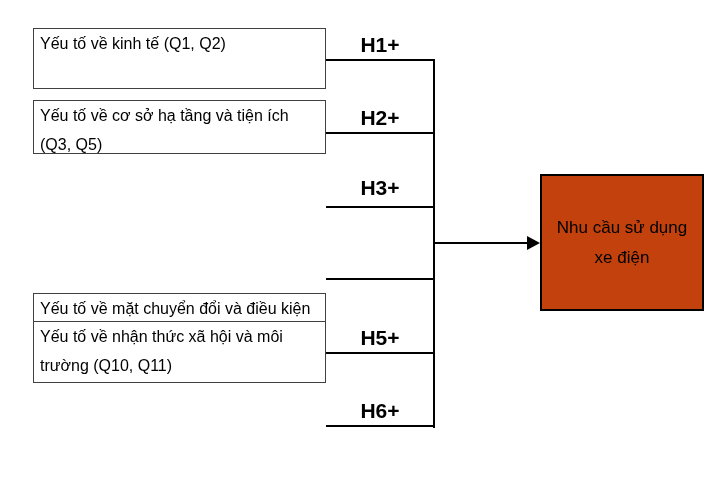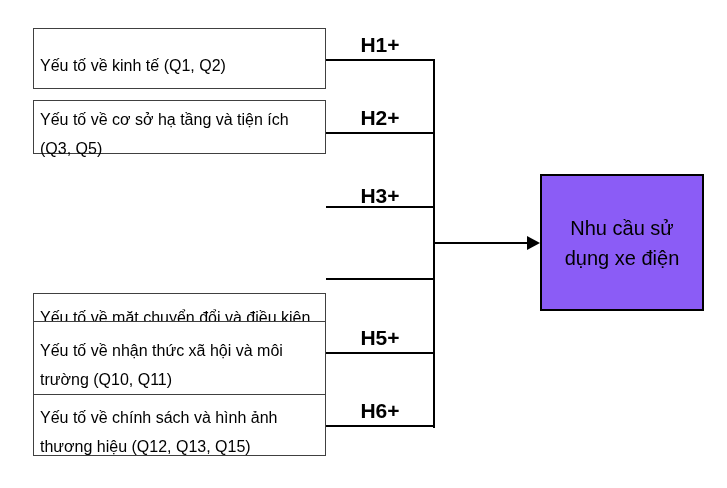--- a/index.html
+++ b/index.html
@@ -15,39 +15,39 @@
     background: #ffffff;
     overflow: hidden;
   }
   .factor-box {
     position: absolute;
     left: 33px;
     width: 293px;
     border: 1px solid #404040;
     background: #ffffff;
     display: flex;
-    align-items: center;
-    padding: 16px 6px 2px 6px;
+    align-items: flex-start;
+    padding: 0 6px 2px 6px;
     font-size: 16px;
     line-height: 29px;
     letter-spacing: 0px;
   }
   .outcome-box {
     position: absolute;
     left: 540px;
     top: 174px;
     width: 164px;
     height: 137px;
     border: 2px solid #000000;
-    background: #8b5cf6;
+    background: #c2410c;
     display: flex;
     align-items: center;
     justify-content: center;
     text-align: center;
-    font-size: 20px;
+    font-size: 17px;
     line-height: 30px;
     padding: 4px;
   }
   .hline {
     position: absolute;
     left: 326px;
     width: 108px;
     height: 2px;
     background: #000000;
   }
@@ -85,54 +85,51 @@
     line-height: 24px;
     text-align: center;
     font-size: 21px;
     font-weight: 600;
   }
   
   .b1 { top: 28px;  height: 61px; }
   .b2 { top: 100px; height: 54px; }
   .b3 { top: 175px; height: 63px; }
   .b4 { top: 247px; height: 63px; margin-top: 46px; }
-  .b5 { top: 321px; height: 74px; }
+  .b5 { top: 321px; height: 62px; }
   .b6 { top: 394px; height: 62px; }
   .l1 { top: 59px; }
   .l2 { top: 132px; }
   .l3 { top: 206px; }
   .l4 { top: 278px; }
   .l5 { top: 352px; }
   .l6 { top: 425px; }
   .t1 { top: 33px; }
   .t2 { top: 106px; }
-  .t3 { top: 184px; }
+  .t3 { top: 176px; }
   .t4 { top: 252px; }
   .t5 { top: 326px; }
   .t6 { top: 399px; }
 </style>
 </head>
 <body>
 
 <div class="canvas">
 
   <div class="factor-box b1">
     <span>Yếu tố về kinh tế (Q1, Q2)</span>
   </div>
   <div class="factor-box b2">
     <span>Yếu tố về cơ sở hạ tầng và tiện ích (Q3, Q5)</span>
   </div>
   <div class="factor-box b4">
     <span>Yếu tố về mặt chuyển đổi và điều kiện thúc đẩy (Q9, Q14)</span>
   </div>
   <div class="factor-box b5">
     <span>Yếu tố về nhận thức xã hội và môi trường (Q10, Q11)</span>
-  </div>
-  <div class="factor-box b6">
-    <span>Yếu tố về chính sách và hình ảnh thương hiệu (Q12, Q13, Q15)</span>
   </div>
 
   <div class="hyp-label t1">H1+</div>
   <div class="hyp-label t2">H2+</div>
   <div class="hyp-label t3">H3+</div>
   <div class="hyp-label t5">H5+</div>
   <div class="hyp-label t6">H6+</div>
 
   <div class="hline l1"></div>
   <div class="hline l2"></div>

